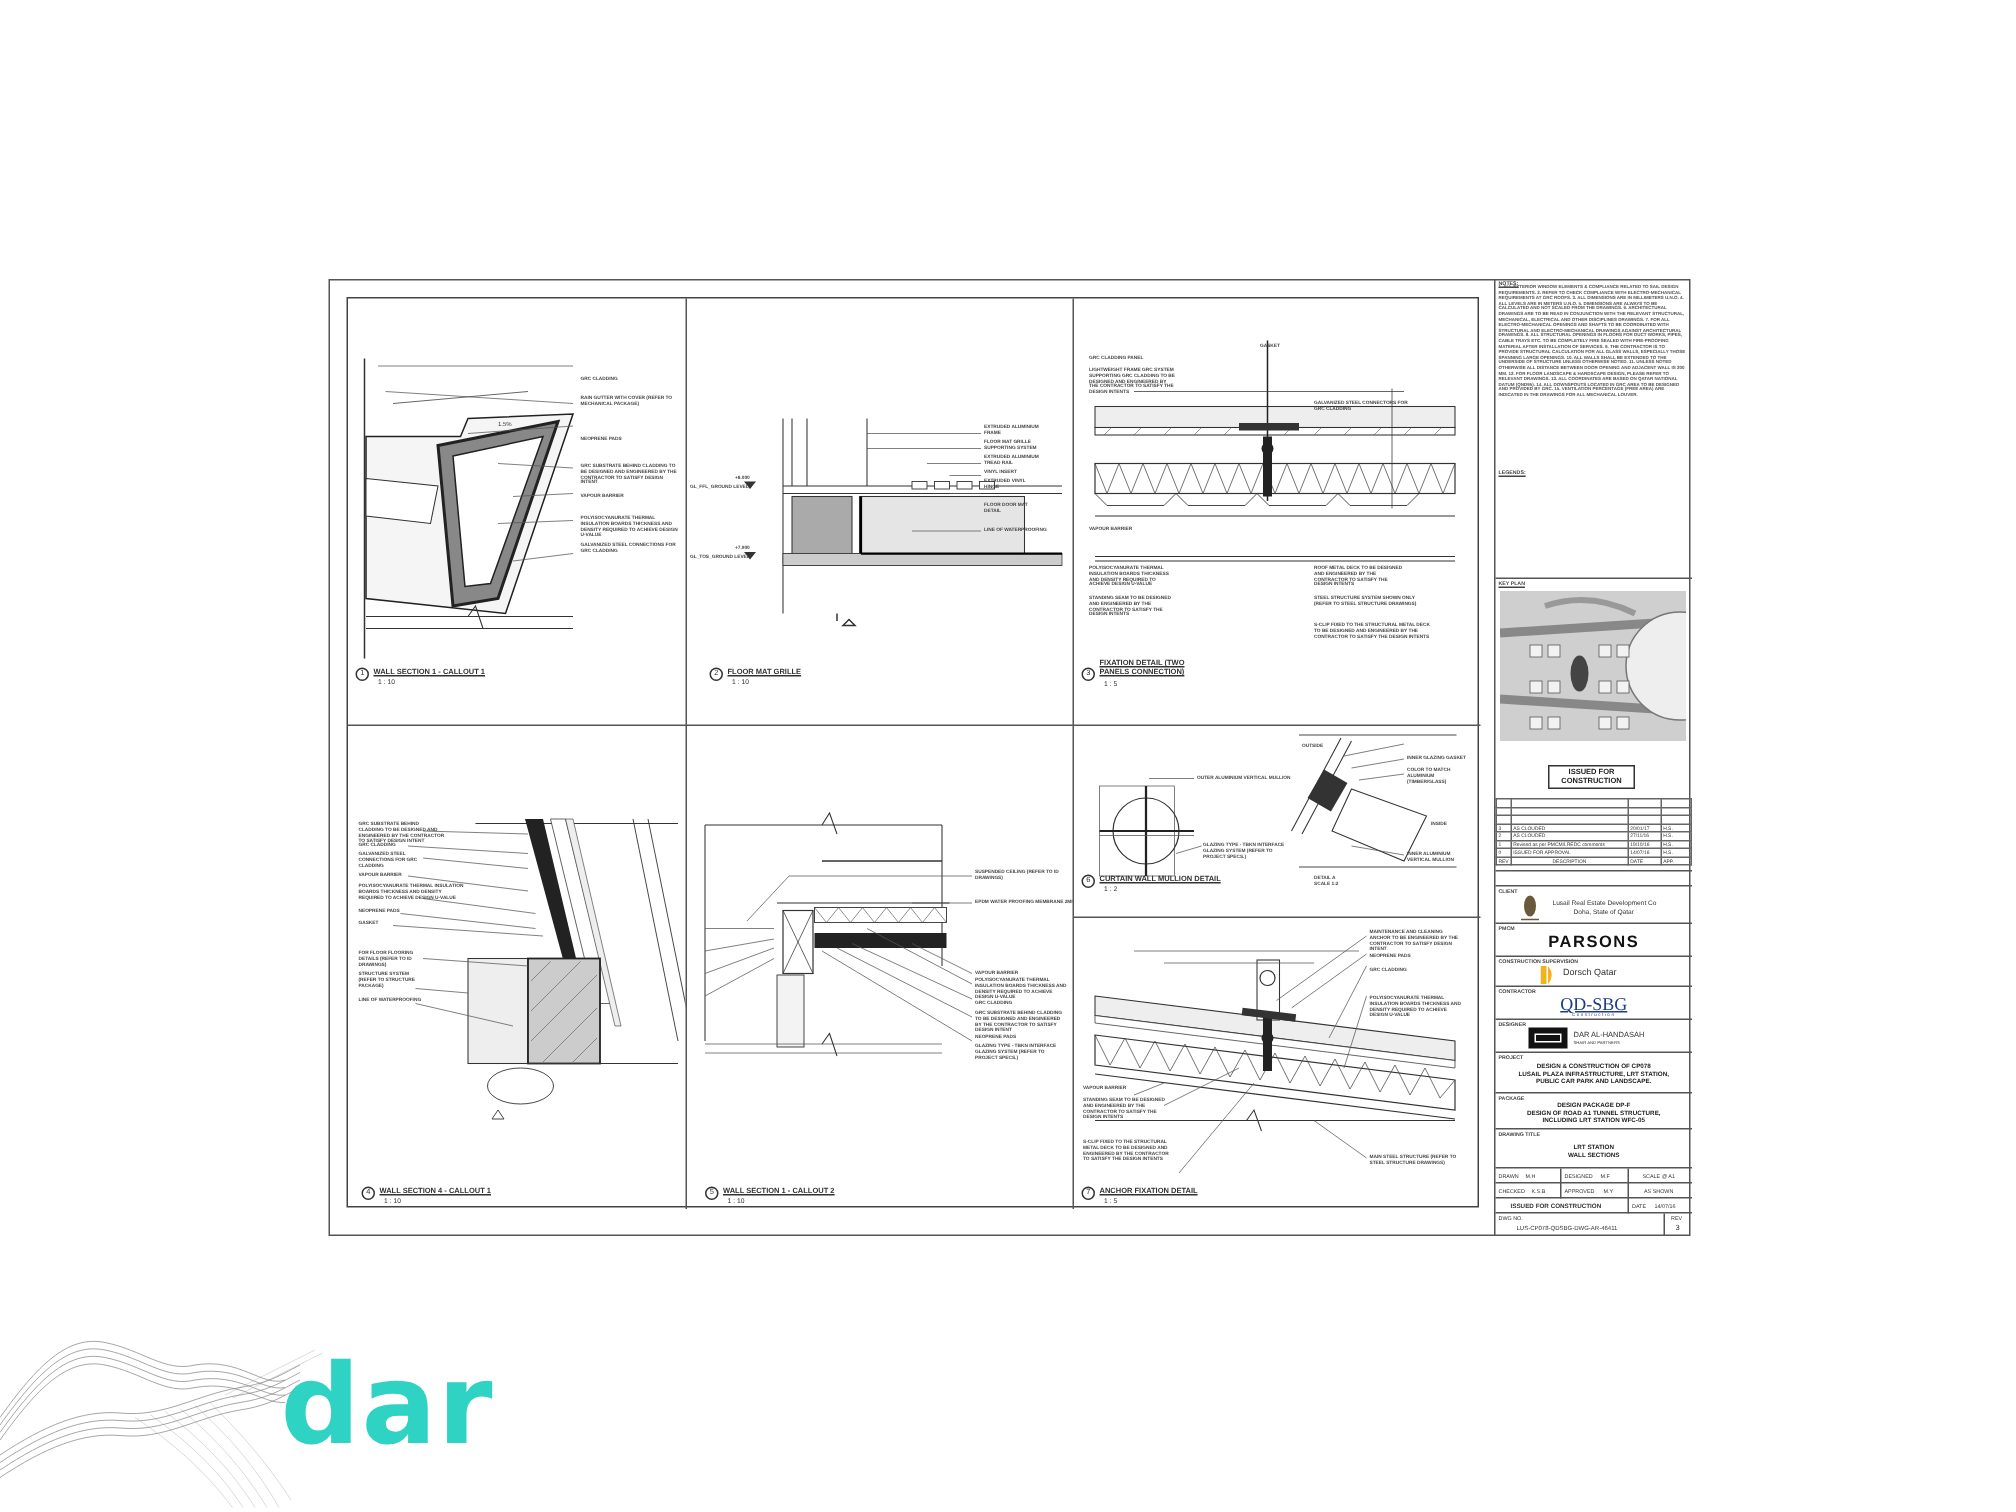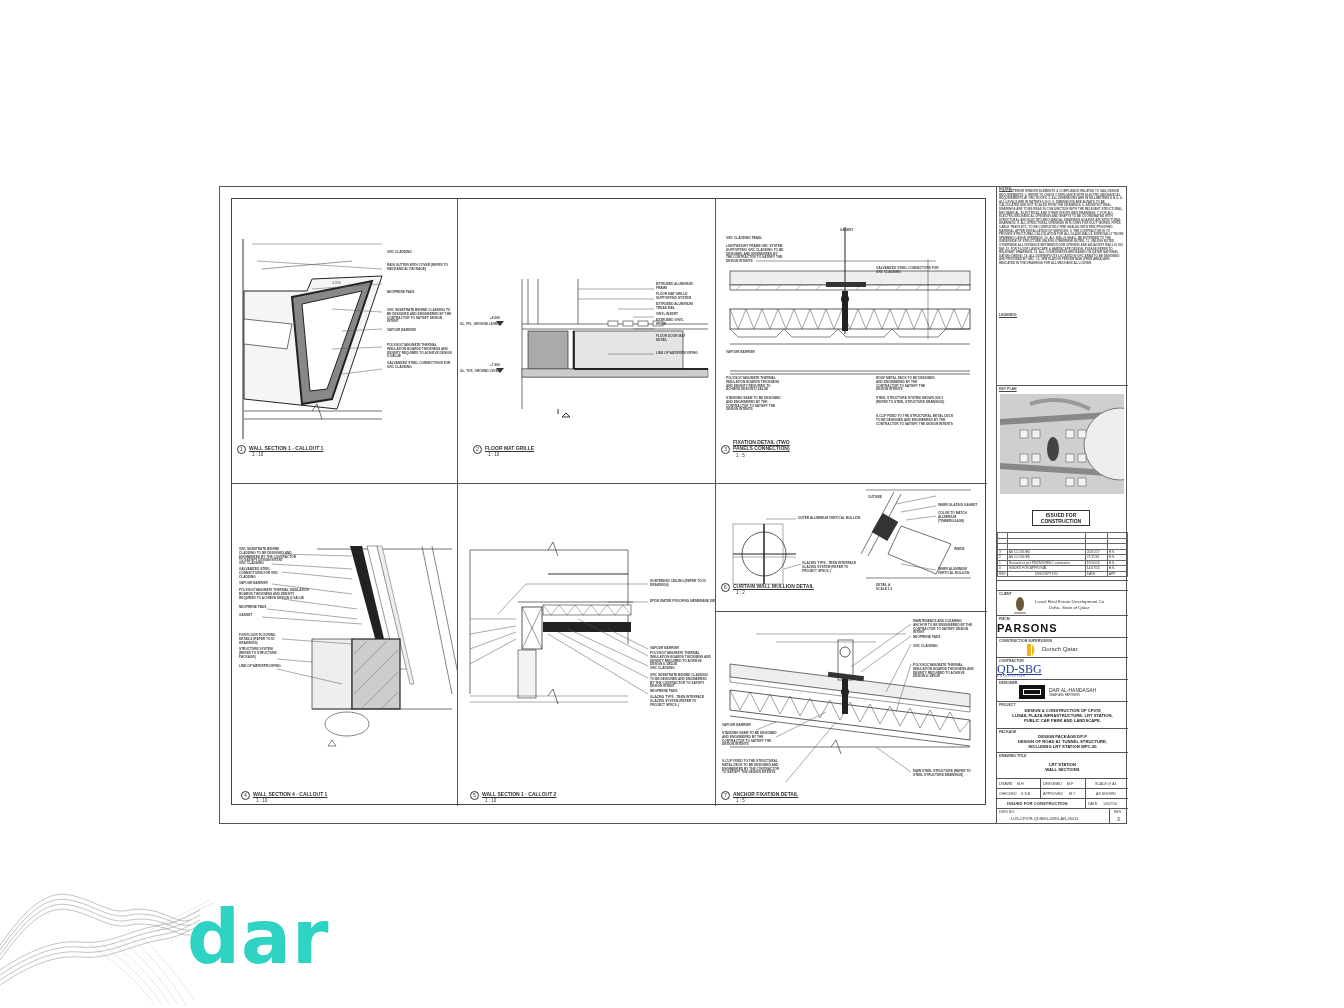--- a/index.html
+++ b/index.html
@@ -19,21 +19,21 @@
 
   
   .tb { position: absolute; left: 996px; top: 186px; width: 131px; height: 638px; border-left: 1px solid #555; }
   .tb-sec { position: absolute; left: 0; width: 131px; border-bottom: 1px solid #555; }
   .tb-label { position: absolute; left: 2px; top: 1px; font-size: 3.5px; color: #444; font-weight: bold; }
   .tb-notes { position: absolute; left: 2px; top: 4px; width: 125px; font-size: 3px; line-height: 3.6px; color: #555; font-weight: bold; }
   .keyplan { position: absolute; left: 3px; top: 8px; width: 124px; height: 100px; background: #d9d9d9; overflow: hidden; }
   .ifc-stamp { position: absolute; left: 35px; top: 124px; width: 58px; height: 16px; border: 1.5px solid #333; text-align: center; font-size: 5px; font-weight: bold; line-height: 6px; padding-top: 1px; color: #222; }
   .rev-table { position: absolute; left: 0; top: 146px; width: 131px; border-collapse: collapse; }
   .rev-table td { border: 0.8px solid #666; font-size: 3.3px; height: 5.5px; padding: 0 1px; color: #333; white-space: nowrap; }
-  .logo-text { position: absolute; width: 100%; }
+  .logo-text { position: absolute; text-align: center; width: 100%; }
   .proj-text { font-size: 4.2px; font-weight: bold; text-align: center; line-height: 5px; color: #222; }
   .cell { position: absolute; font-size: 3.6px; color: #333; white-space: nowrap; }
 
   
   .brand { position: absolute; left: 0; top: 870px; width: 340px; height: 138px; }
   .dar-word { position: absolute; left: 187px; top: 897px; font-size: 74px; font-weight: bold; color: #2ed3c4; letter-spacing: 1px; font-family: "DejaVu Sans", sans-serif; line-height: 80px; }
 </style>
 </head>
 <body>
 

